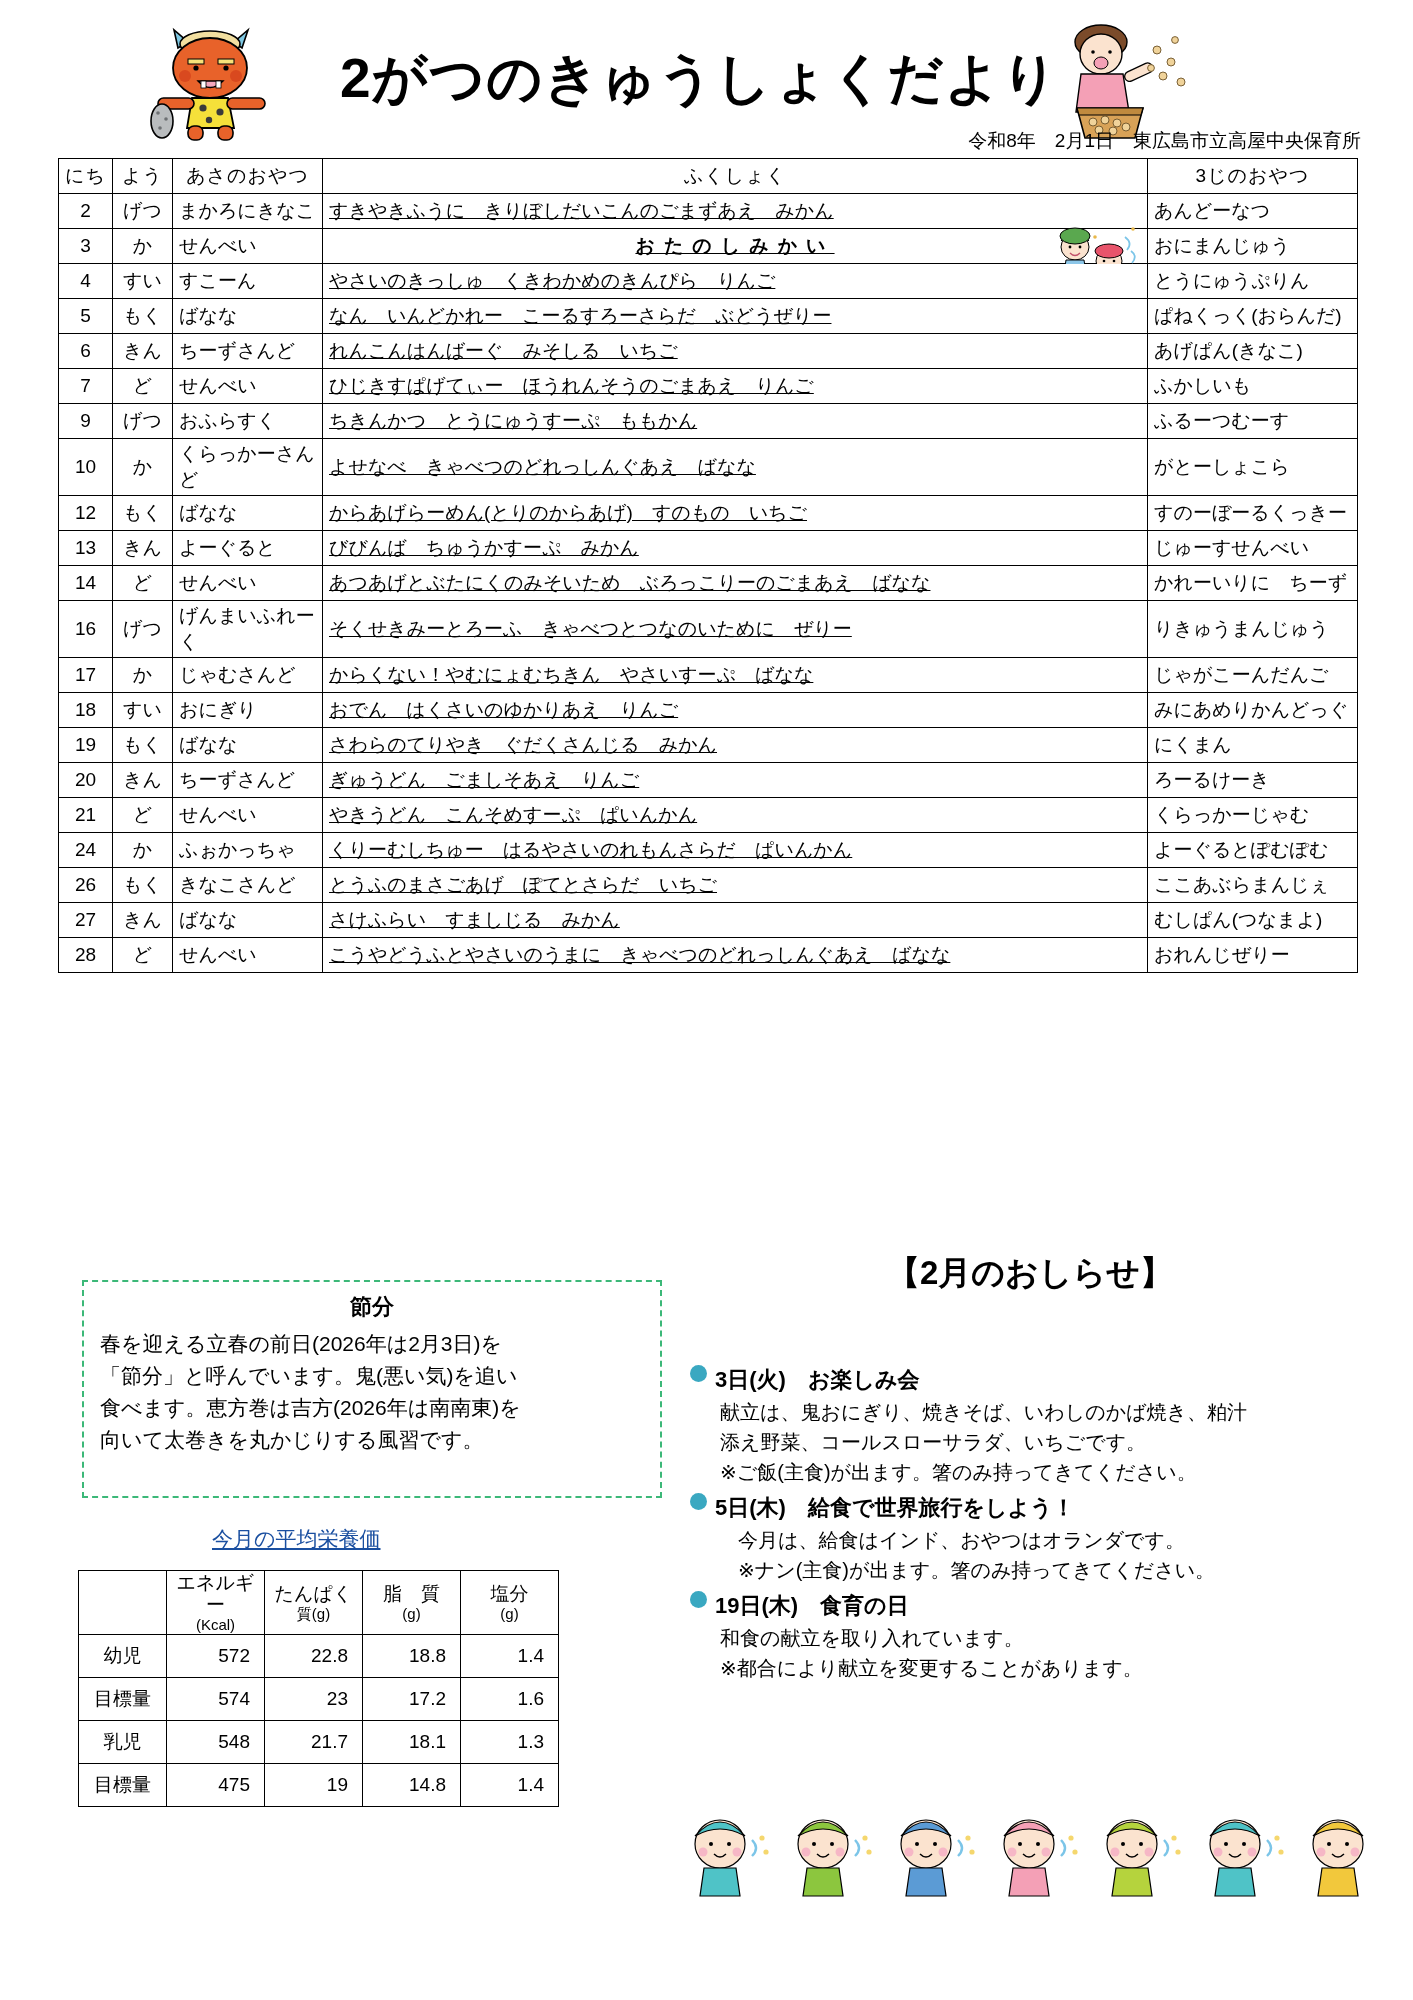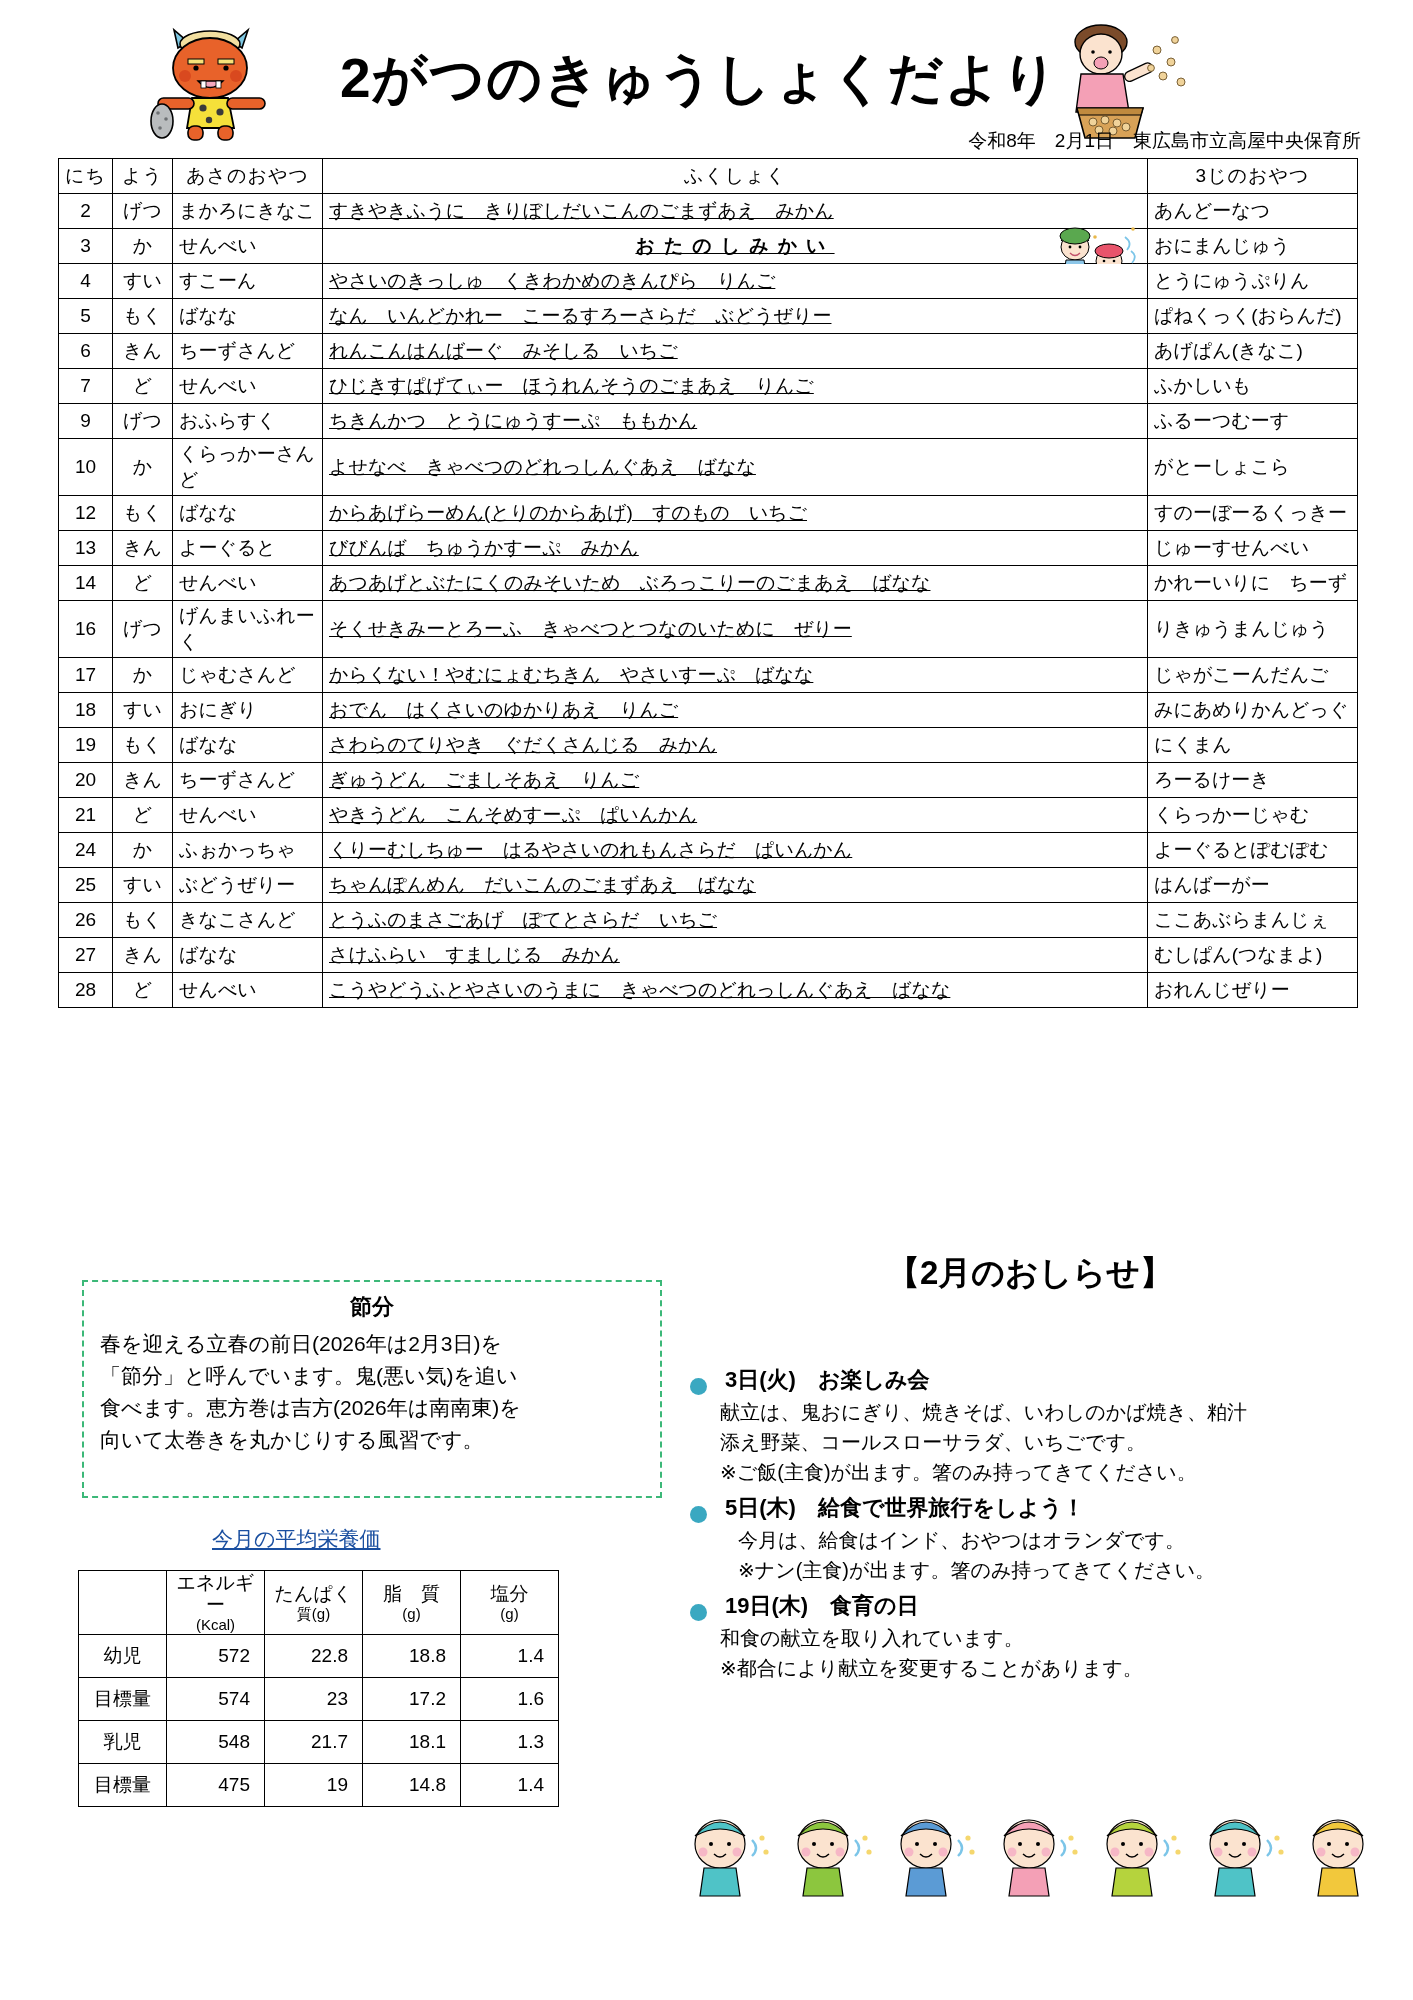--- a/index.html
+++ b/index.html
@@ -77,21 +77,21 @@
   table.nutri td.val { width:98px; text-align:right; padding-right:14px;padding-left:38px; }
   .unit { font-size:15px; display:block; }
 
   
   .notice-head {
     position:absolute; left:700px; top:1251px; width:660px;
     text-align:center; font-size:33px; font-weight:bold;
   }
   .notice-list { position:absolute; left:690px; top:1365px; width:700px; }
   .notice-item { margin-bottom:6px; }
-  .notice-title { font-size:22px; font-weight:bold; display:flex; align-items:flex-end;gap:10px; }
+  .notice-title { font-size:22px; font-weight:bold; display:flex; align-items:flex-start; }
   .bullet {
     display:inline-block; width:17px; height:17px; border-radius:50%;
     background:#3aa8c1; margin-right:8px; flex:0 0 auto;
   }
   .notice-body { font-size:20px; line-height:1.5; margin:2px 0 0 30px; }
   .notice-body div { white-space:nowrap; }
   .indent1 { margin-left:18px; }
 
   .kids-row { position:absolute; left:680px; top:1800px; width:700px; height:110px; }
 </style>
@@ -324,27 +324,20 @@
           <td class="c-asa">せんべい</td>
           <td class="c-fuku fuku-cell"><span>やきうどん　こんそめすーぷ　ぱいんかん</span></td>
           <td class="c-san">くらっかーじゃむ</td>
         </tr>
         <tr>
           <td class="c-nichi">24</td>
           <td class="c-you">か</td>
           <td class="c-asa">ふぉかっちゃ</td>
           <td class="c-fuku fuku-cell"><span>くりーむしちゅー　はるやさいのれもんさらだ　ぱいんかん</span></td>
           <td class="c-san">よーぐるとぽむぽむ</td>
-        </tr>
-        <tr>
-          <td class="c-nichi">25</td>
-          <td class="c-you">すい</td>
-          <td class="c-asa">ぶどうぜりー</td>
-          <td class="c-fuku fuku-cell"><span>ちゃんぽんめん　だいこんのごまずあえ　ばなな</span></td>
-          <td class="c-san">はんばーがー</td>
         </tr>
         <tr>
           <td class="c-nichi">26</td>
           <td class="c-you">もく</td>
           <td class="c-asa">きなこさんど</td>
           <td class="c-fuku fuku-cell"><span>とうふのまさごあげ　ぽてとさらだ　いちご</span></td>
           <td class="c-san">ここあぶらまんじぇ</td>
         </tr>
         <tr>
           <td class="c-nichi">27</td>

